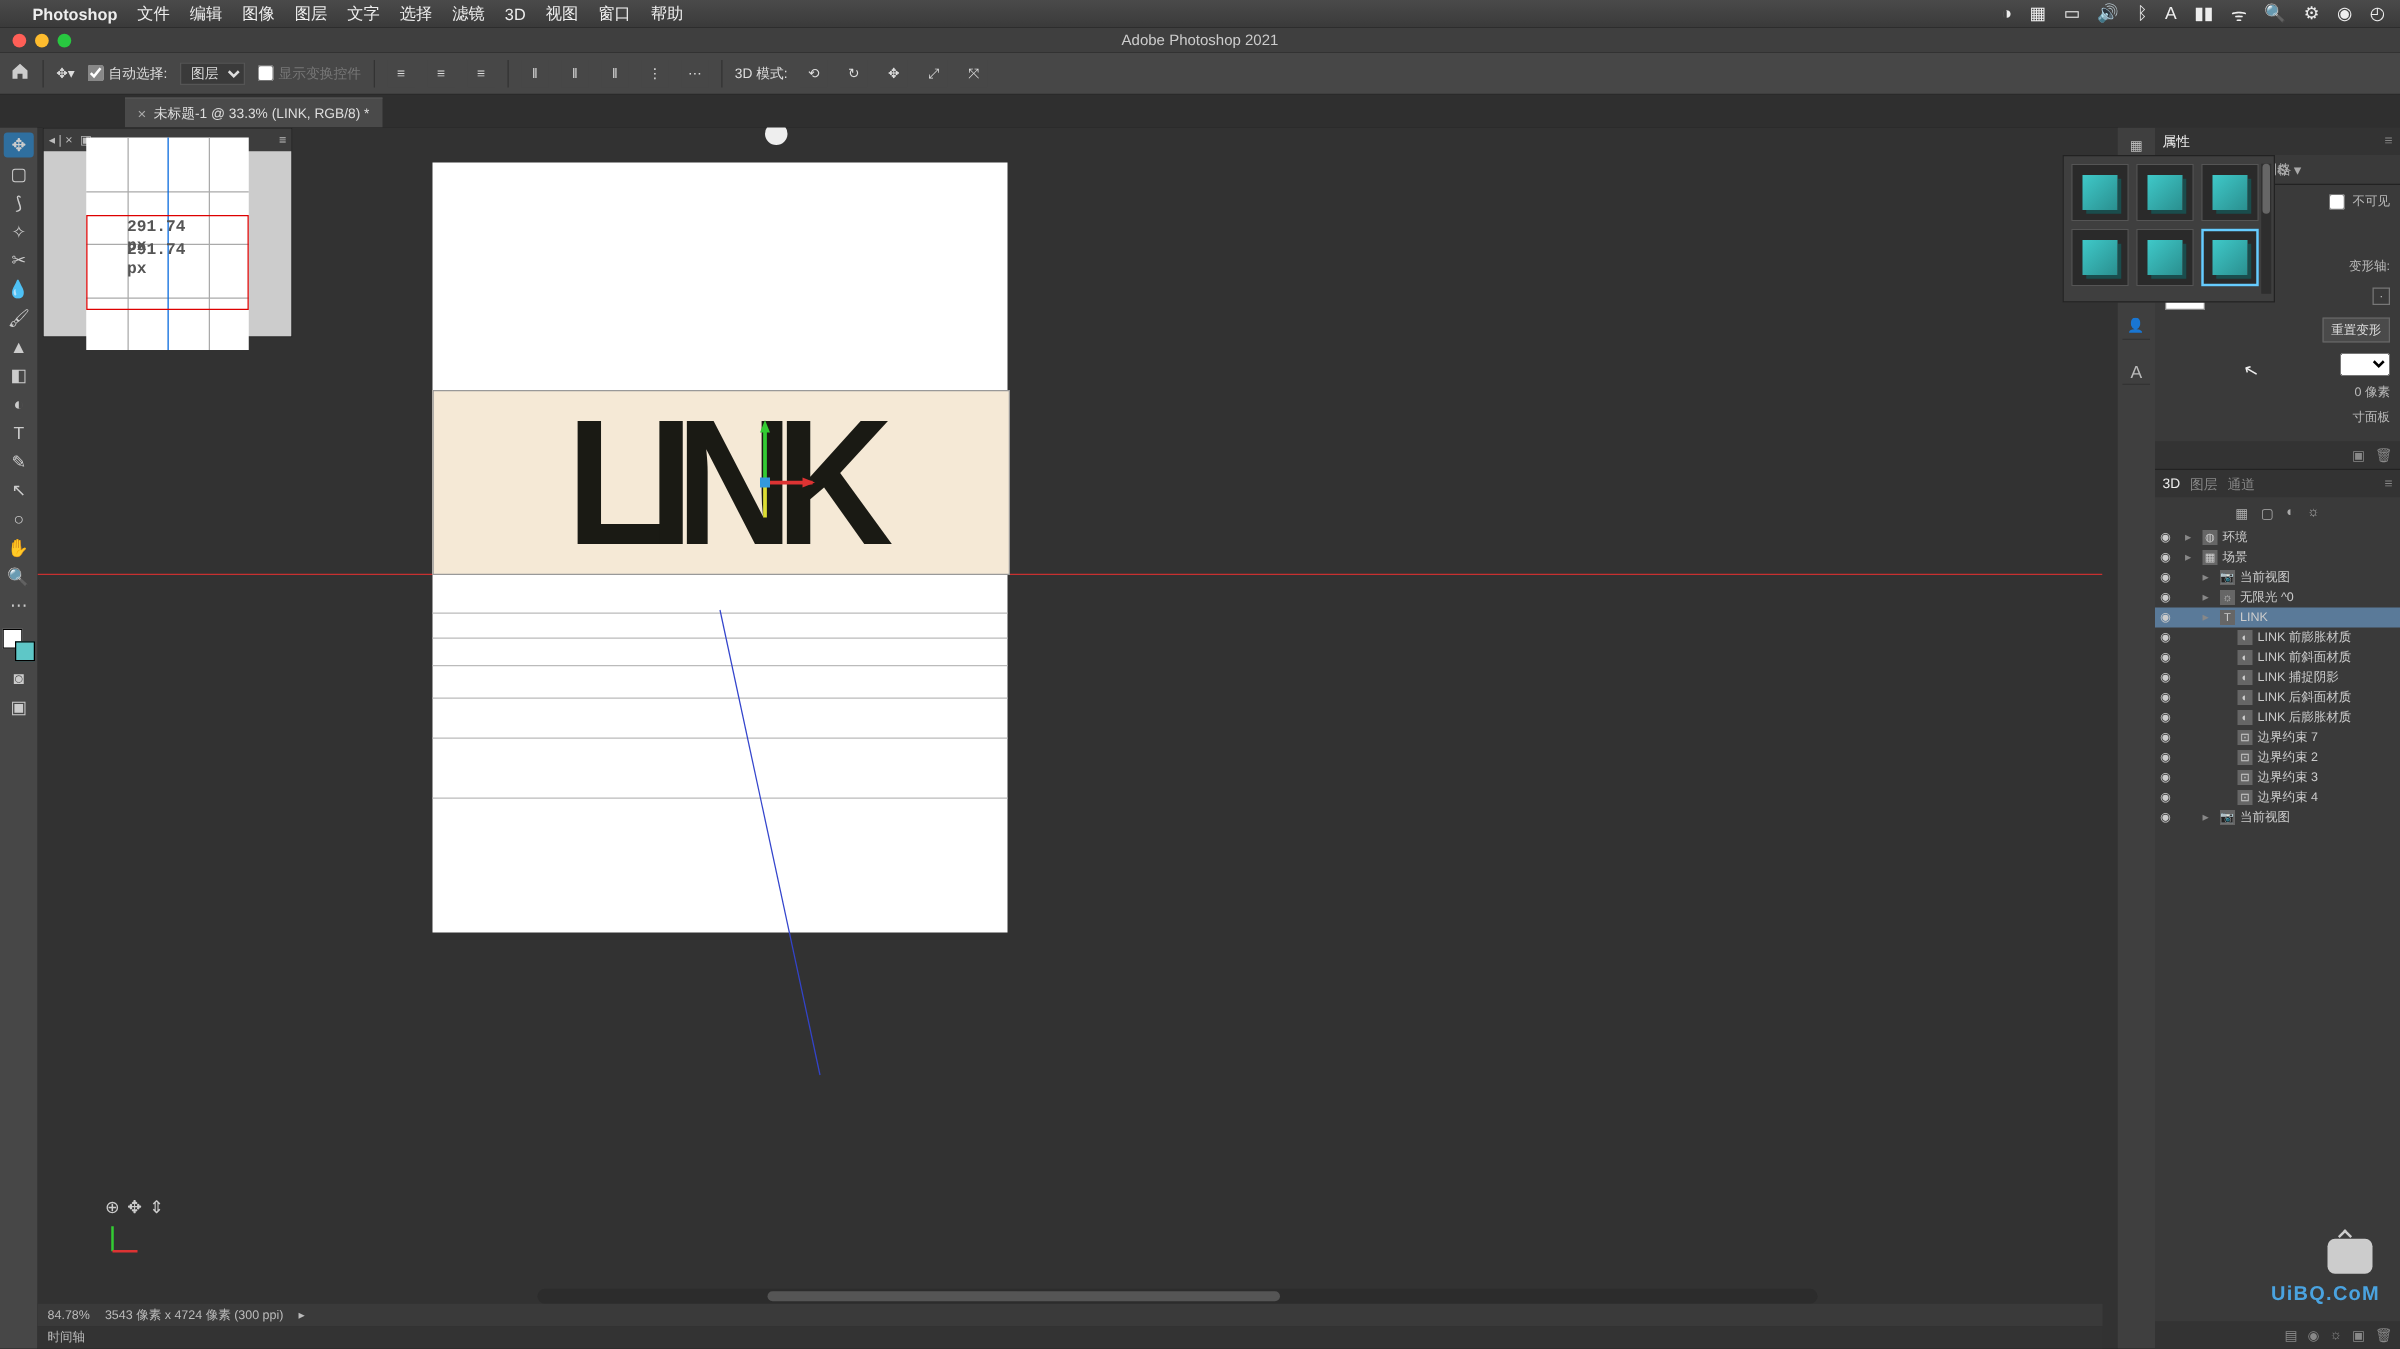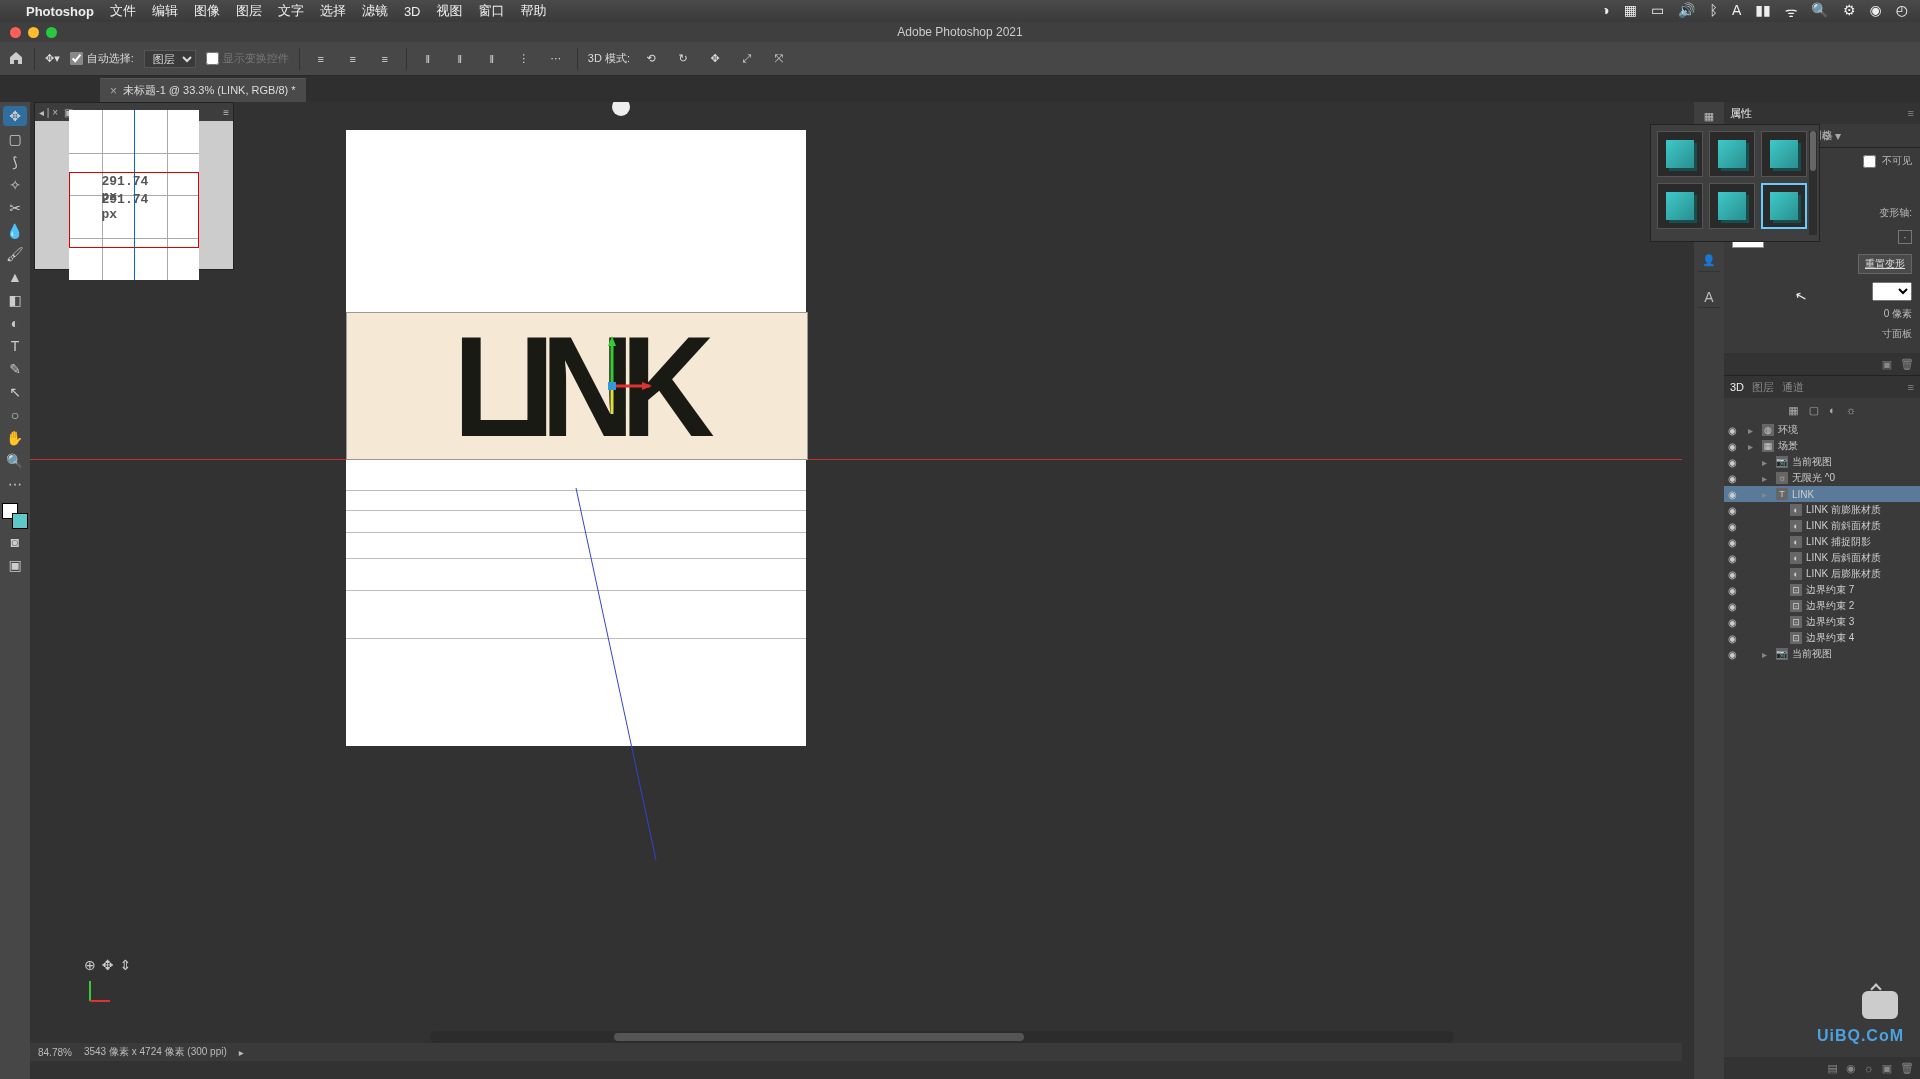--- a/index.html
+++ b/index.html
@@ -76,21 +76,21 @@
 .timeline-tab { position: absolute; left: 0; bottom: 0; right: 12px; height: 18px; background: #333; display: flex; align-items: center; padding: 0 8px; color: #bbb; font-size: 10px; }
 .hscroll { position: absolute; bottom: 36px; left: 400px; right: 240px; height: 12px; background: #2c2c2c; border-radius: 6px; }
 .hscroll .thumb { position: absolute; left: 18%; width: 40%; top: 2px; bottom: 2px; background: #555; border-radius: 4px; }
 
 
 .panel-tabs { display: flex; background: #333; height: 22px; align-items: center; padding: 0 6px; gap: 8px; font-size: 11px; }
 .panel-tabs .t { color: #888; } .panel-tabs .t.on { color: #eee; }
 .props-body { padding: 6px 8px; font-size: 10px; color: #bbb; }
 .props-row { display: flex; align-items: center; gap: 6px; margin-bottom: 6px; }
 .props-row .lbl { flex: 1; }
-.btn-sm { background: #4a4a4a; border: 1px solid #666; color: #ddd; padding: 2px 6px; font-size: 10px; cursor: pointer; text-decoration: underline; }
+.btn-sm { background: #4a4a4a; border: 1px solid #666; color: #ddd; padding: 2px 6px; font-size: 10px; cursor: pointer; }
 .preset-thumb { width: 32px; height: 22px; background: #fff; display: flex; align-items: center; justify-content: center; font-size: 7px; color: #00a; font-weight: 700; border: 1px solid #888; }
 
 
 .shape-picker { position: absolute; right: 100px; top: 124px; width: 170px; background: #3f3f3f; border: 1px solid #222; padding: 6px; z-index: 30; }
 .shape-picker .row { display: flex; gap: 6px; margin-bottom: 6px; }
 .shape-picker .cube { width: 46px; height: 46px; background: #2a2a2a; display: flex; align-items: center; justify-content: center; border: 1px solid #555; cursor: pointer; }
 .shape-picker .cube.sel { border: 2px solid #6cf; }
 .shape-picker .cubeglyph { width: 28px; height: 28px; background: linear-gradient(135deg,#3fc9c9,#2a8f8f); box-shadow: 3px 3px 0 #1a4d4d; }
 .shape-picker .gear { position: absolute; right: -22px; top: 4px; color: #aaa; font-size: 12px; cursor: pointer; }
 .shape-picker .sbar { position: absolute; right: 2px; top: 6px; bottom: 6px; width: 8px; background: #2e2e2e; }
@@ -292,20 +292,23 @@
     </div>
 
     <div class="hscroll">
         <div class="thumb"></div>
       </div>
     <div class="statusbar">
       <span>84.78%</span>
       <span>3543 像素 x 4724 像素 (300 ppi)</span>
       <span>▸</span>
     </div>
+    <div class="timeline-tab">
+      <span>时间轴</span>
+    </div>
   </div>
 
   <div class="panel-strip">
     <div class="pbtn">▦</div>
     <div class="pbtn">✎</div>
     <div class="pbtn">⟲</div>
     <div class="pbtn">◑</div>
     <div class="pbtn">👤</div>
     <div class="pbtn" style="font-size:14px">A</div>
   </div>

